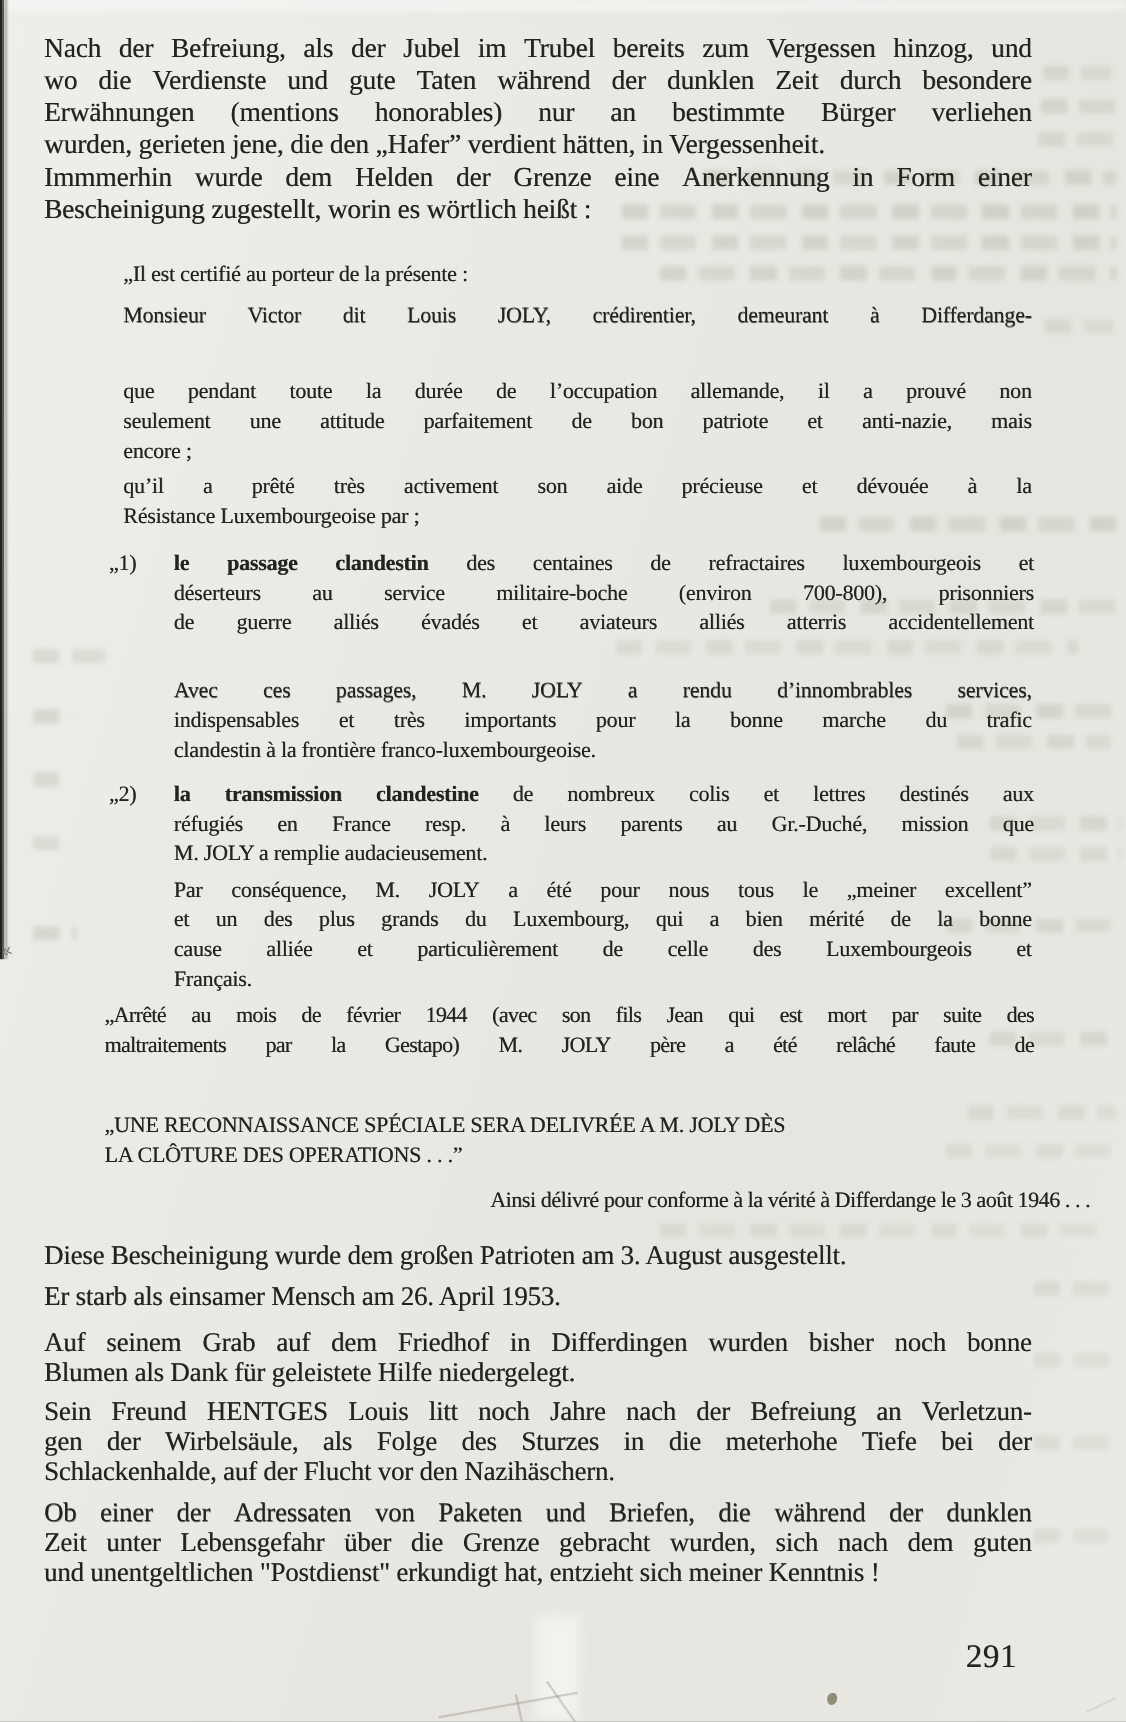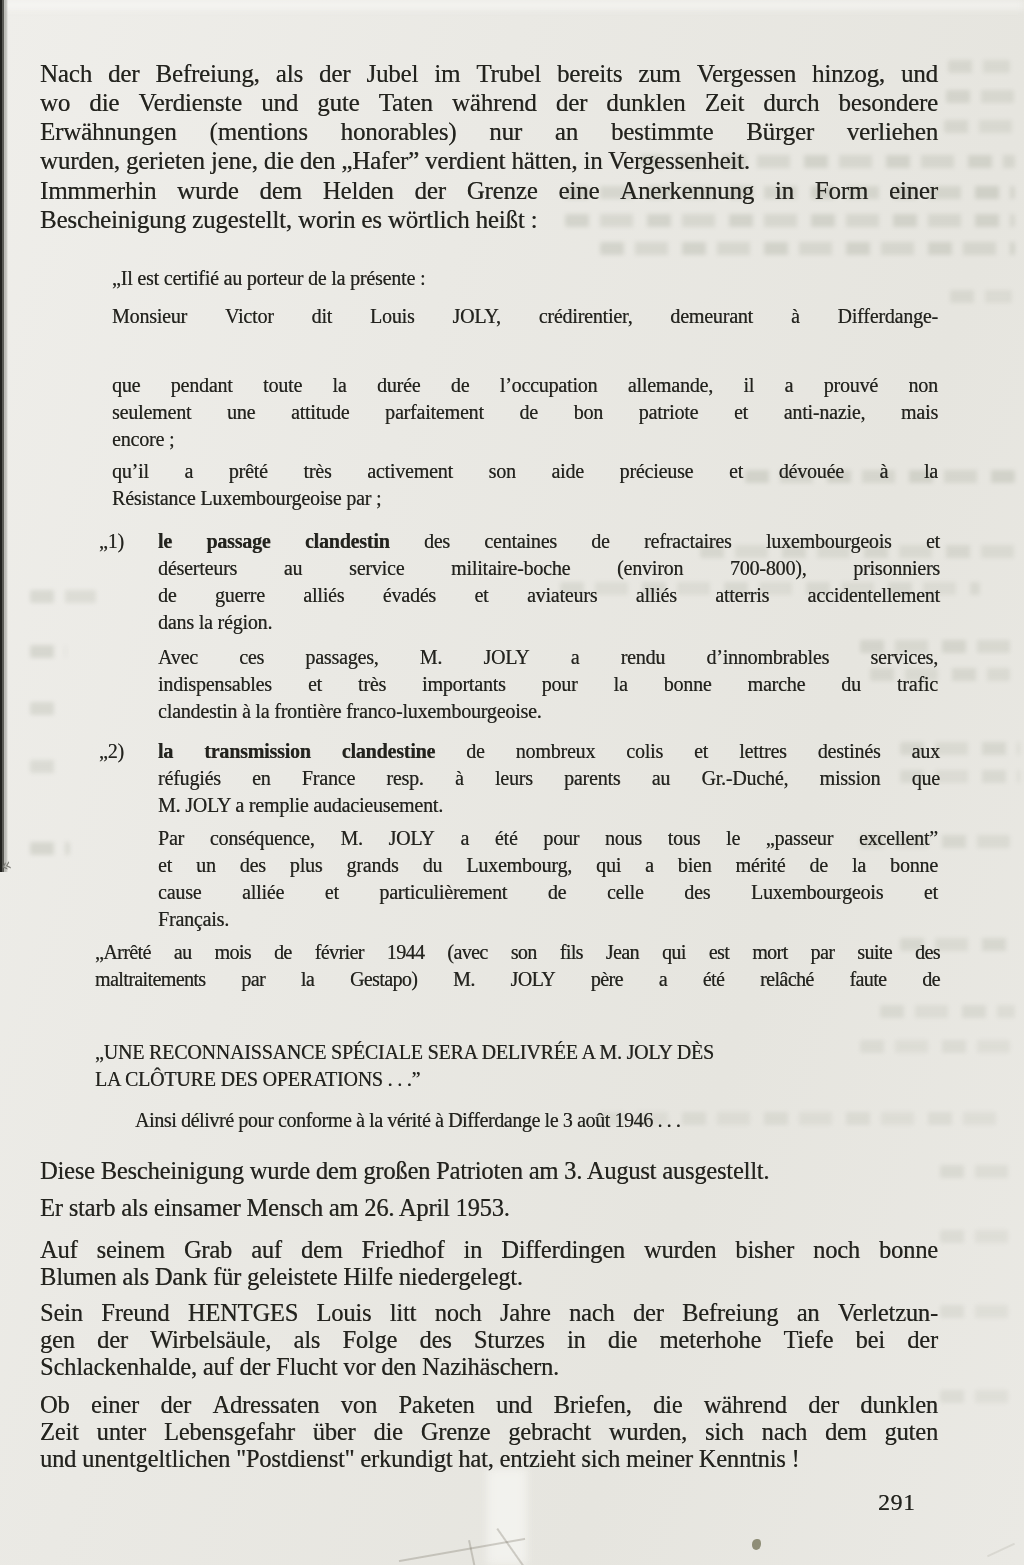--- a/index.html
+++ b/index.html
@@ -8,21 +8,21 @@
     background:linear-gradient(107deg,#efeeea 0%,#eae9e4 35%,#e6e5df 70%,#eae9e4 100%);
     font-family:"Liberation Serif","DejaVu Serif",serif;
     color:#23231e;
   }
   .page::before{ 
     content:"";position:absolute;left:0;top:0;width:100%;height:10px;
     background:rgba(250,250,247,.55);filter:blur(3px);
   }
   
   .blk{position:absolute;z-index:2;letter-spacing:-0.2px;
-       text-shadow:0.35px 0.2px 0.2px rgba(32,32,26,.6);margin-top:29px;}
+       text-shadow:0.35px 0.2px 0.2px rgba(32,32,26,.6);}
   .de {font-size:25px;line-height:29px;}
   .fr {font-size:20px;line-height:27px;}
   .de2{font-size:24.5px;line-height:27px;}
   .tight{letter-spacing:-0.6px;}
   .line{white-space:pre;}
   .line.j{display:flex;justify-content:space-between;white-space:normal;}
   .bold{font-weight:bold;}
   .item .marker{position:absolute;left:0;top:0;}
   .item .body{margin-left:59px;position:relative;}
   #b1{left:40px;top:30px;width:898px}
@@ -30,28 +30,28 @@
   #b3{left:112px;top:236px;width:826px}
   #b4{left:112px;top:274px;width:826px}
   #b5{left:112px;top:343px;width:826px}
   #b6{left:112px;top:429px;width:826px}
   #b7{left:99px;top:499px;width:841px}
   #b8{left:158px;top:615px;width:780px}
   #b9{left:99px;top:709px;width:841px}
   #b10{left:158px;top:796px;width:780px}
   #b11{left:95px;top:910px;width:845px}
   #b12{left:95px;top:1010px;width:845px}
-  #b13{left:135px;top:1078px;width:830px;letter-spacing:-0.4px;}
+  #b13{left:161px;top:1078px;width:830px;letter-spacing:-0.4px;text-align:right;}
   #b14{left:40px;top:1128px;width:900px}
   #b15{left:40px;top:1165px;width:900px}
   #b16{left:40px;top:1207px;width:898px}
   #b17{left:40px;top:1270px;width:898px}
   #b18{left:40px;top:1362px;width:898px}
   .pageno{position:absolute;left:878px;top:1489px;z-index:2;
-          font-size:24px;letter-spacing:.5px;
+          font-size:30px;letter-spacing:.5px;
           text-shadow:0.35px 0.2px 0.2px rgba(32,32,26,.6);}
   
   .spine{position:absolute;left:0;top:-4px;width:8px;height:876px;z-index:1;
     background:linear-gradient(90deg,#22221f 0 2px,#5a5a55 2px 4px,rgba(130,130,124,.45) 4px 6px,rgba(170,170,164,0) 8px);
     filter:blur(.4px);}
   .hook{position:absolute;left:1px;top:855px;z-index:1;font-size:17px;color:#7c7c76;
         transform:rotate(-18deg);font-family:"DejaVu Sans",sans-serif;}
   .g{position:absolute;display:block;height:13px;z-index:0;border-radius:2px;filter:blur(2.2px);
      background:repeating-linear-gradient(90deg,
        rgba(128,134,114,.40) 0px, rgba(128,134,114,.40) 24px,
@@ -258,21 +258,20 @@
           <span>de</span>
           <span>guerre</span>
           <span>alliés</span>
           <span>évadés</span>
           <span>et</span>
           <span>aviateurs</span>
           <span>alliés</span>
           <span>atterris</span>
           <span>accidentellement</span>
         </div>
-        <div class="line"><span>dans la région.</span></div>
       </div>
   </div>
   <div id="b8" class="blk fr">
       <div class="line j">
         <span>Avec</span>
         <span>ces</span>
         <span>passages,</span>
         <span>M.</span>
         <span>JOLY</span>
         <span>a</span>
@@ -331,21 +330,21 @@
         <span>Par</span>
         <span>conséquence,</span>
         <span>M.</span>
         <span>JOLY</span>
         <span>a</span>
         <span>été</span>
         <span>pour</span>
         <span>nous</span>
         <span>tous</span>
         <span>le</span>
-        <span>„passeur</span>
+        <span>„meiner</span>
         <span>excellent”</span>
       </div>
       <div class="line j">
         <span>et</span>
         <span>un</span>
         <span>des</span>
         <span>plus</span>
         <span>grands</span>
         <span>du</span>
         <span>Luxembourg,</span>

